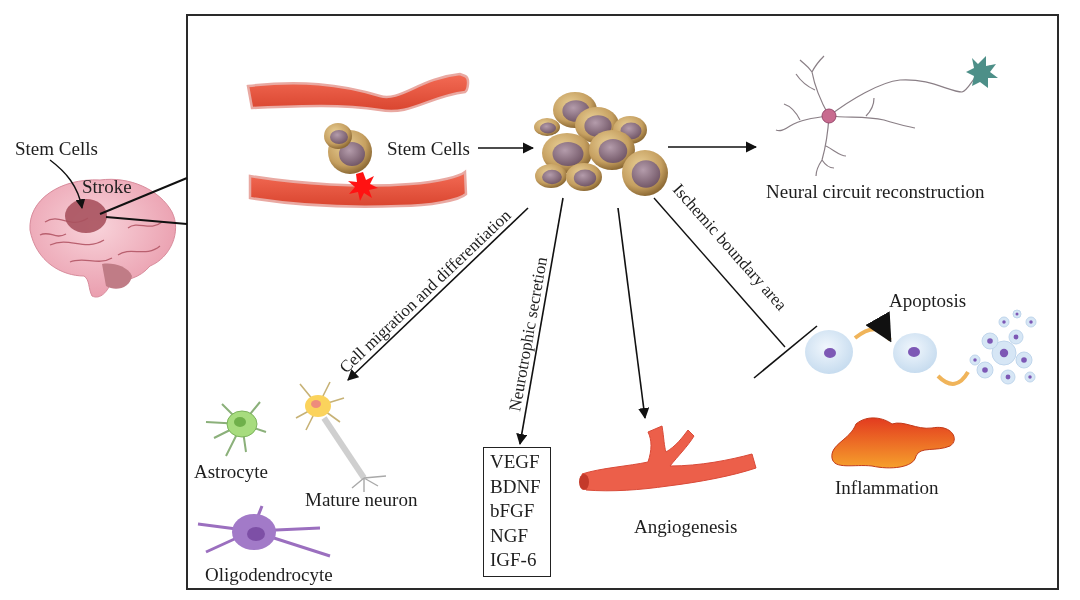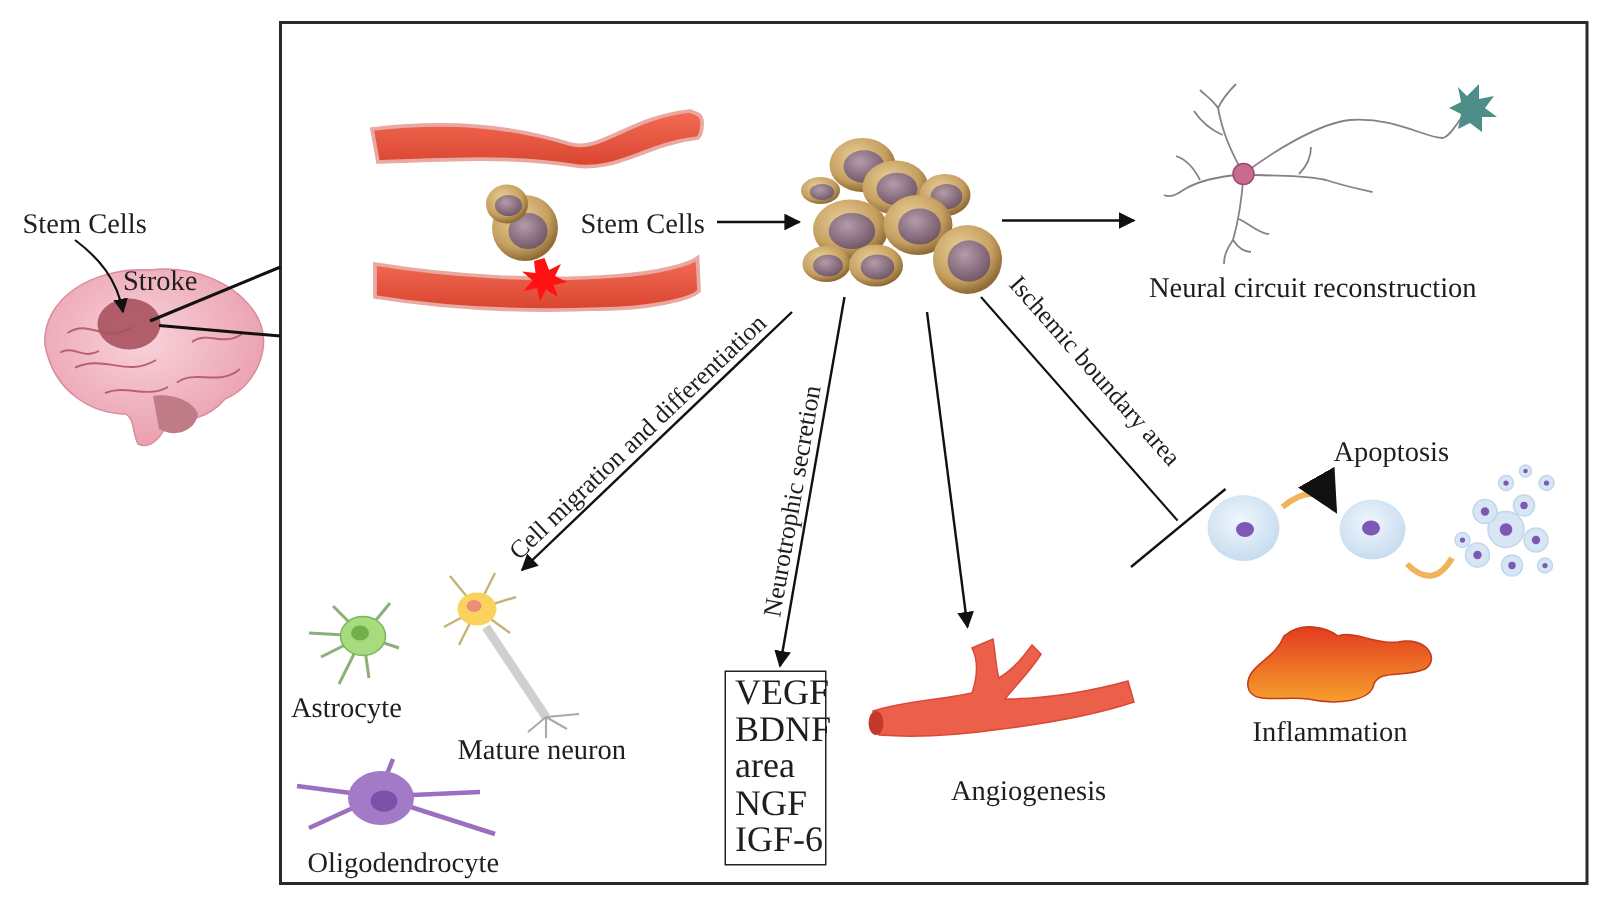--- a/index.html
+++ b/index.html
@@ -2,21 +2,21 @@
 <html><head>
 <meta charset="utf-8">
 <style>
   html, body { margin: 0; padding: 0; background: #ffffff; }
   body { width: 1080px; height: 600px; position: relative; overflow: hidden;
          font-family: "Liberation Serif", "DejaVu Serif", serif; color: #1a1a1a; }
   #stage { position: absolute; left: 0; top: 0; width: 1080px; height: 600px; }
   .lbl { font-family: "Liberation Serif", "DejaVu Serif", serif; fill: #1e1e1e; }
   .factors { position: absolute; left: 483px; top: 447px; width: 68px; height: 130px;
              border: 1.5px solid #222; box-sizing: border-box; padding: 2px 0 0 6px;
-             font-family: "Liberation Serif", serif; font-size: 24px; line-height: 24.5px; color: #1e1e1e; }
+             font-family: "Liberation Serif", serif; font-size: 19px; line-height: 24.5px; color: #1e1e1e; }
   .factors div { white-space: nowrap; }
 </style>
 </head>
 <body>
 
 <svg id="stage" viewBox="0 0 1080 600" xmlns="http://www.w3.org/2000/svg">
   <defs>
     <marker id="ah" viewBox="0 0 10 10" refX="9" refY="5" markerWidth="7" markerHeight="7" orient="auto">
       <path d="M0,0 L10,5 L0,10 z" fill="#111"></path>
     </marker>
@@ -211,16 +211,16 @@
     </g>
     <ellipse cx="254" cy="532" rx="22" ry="18" fill="#a27ac8"></ellipse>
     <ellipse cx="256" cy="534" rx="9" ry="7" fill="#7d4fa6"></ellipse>
   </g>
   <text class="lbl" x="205" y="581" font-size="19">Oligodendrocyte</text>
 </svg>
 
 <div class="factors" id="factors">
     <div>VEGF</div>
     <div>BDNF</div>
-    <div>area</div>
+    <div>bFGF</div>
     <div>NGF</div>
     <div>IGF-6</div>
   </div>
 
 </body></html>

